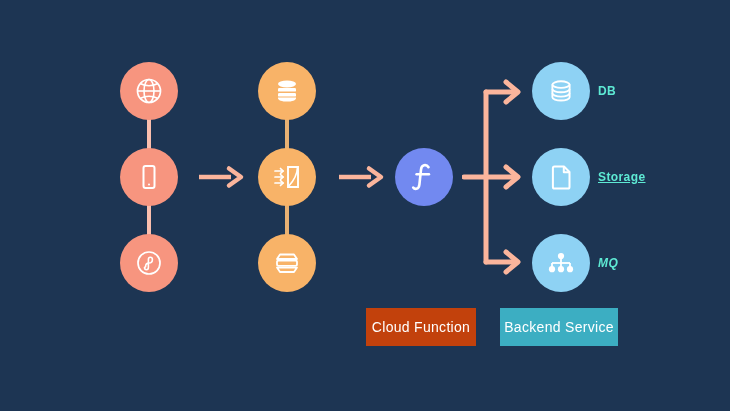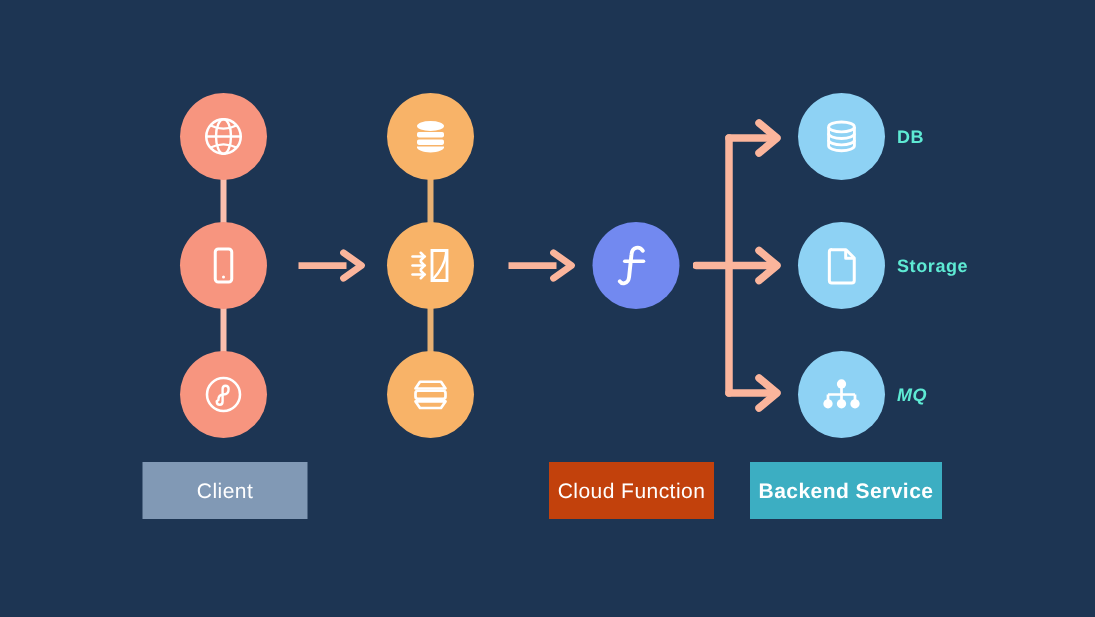--- a/index.html
+++ b/index.html
@@ -186,41 +186,40 @@
   <div class="sidelabel" style="left:598px;top:84px;">DB</div>
 
   <div class="node" style="left:532px;top:148px;background:#8ed2f4;">
     <span>
       <svg width="30" height="30" viewBox="0 0 30 30">
         <path d="M8.5 4.5 h9.5 l5.5 5.5 v15 a1.6 1.6 0 0 1 -1.6 1.6 h-13.4 a1.6 1.6 0 0 1 -1.6 -1.6 v-19 a1.6 1.6 0 0 1 1.6 -1.6 z" fill="none" stroke="#fff" stroke-width="2" stroke-linejoin="round"></path>
         <path d="M17.8 4.6 v5.6 h5.6" fill="none" stroke="#fff" stroke-width="2" stroke-linejoin="round"></path>
       </svg>
     </span>
   </div>
-  <div class="sidelabel" style="left:598px;top:170px;">Storage</div>
+  <div class="sidelabel" style="left:598px;top:170px;text-decoration:underline;">Storage</div>
 
   <div class="node" style="left:532px;top:234px;background:#8ed2f4;">
     <span>
       <svg width="32" height="30" viewBox="0 0 32 30">
         <g stroke="#fff" stroke-width="1.8" fill="none">
           <line x1="16" y1="10" x2="16" y2="15"></line>
           <line x1="7" y1="15" x2="25" y2="15"></line>
           <line x1="7" y1="15" x2="7" y2="19"></line>
           <line x1="16" y1="15" x2="16" y2="19"></line>
           <line x1="25" y1="15" x2="25" y2="19"></line>
         </g>
         <circle cx="16" cy="8" r="3.1" fill="#fff"></circle>
         <circle cx="7" cy="21.2" r="3.1" fill="#fff"></circle>
         <circle cx="16" cy="21.2" r="3.1" fill="#fff"></circle>
         <circle cx="25" cy="21.2" r="3.1" fill="#fff"></circle>
       </svg>
     </span>
   </div>
   <div class="sidelabel" style="left:598px;top:256px;font-style:italic;">MQ</div>
 
-  <div class="labelbox" style="left:95px;top:308px;width:110px;background:#8199b5;">Client</div>
 
 
   <div class="labelbox" style="left:366px;top:308px;width:110px;background:#c2410c;">Cloud Function</div>
 
-  <div class="labelbox" style="left:500px;top:308px;width:128px;background:#3caec2;font-weight:bold;">Backend Service</div>
+  <div class="labelbox" style="left:500px;top:308px;width:118px;background:#3caec2;">Backend Service</div>
 
 </div>
 
 </body></html>

